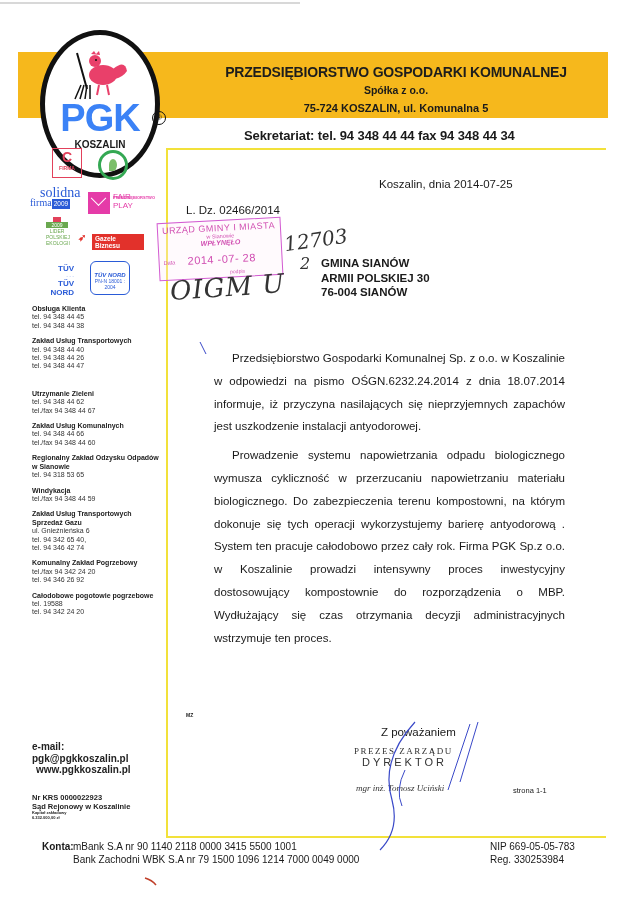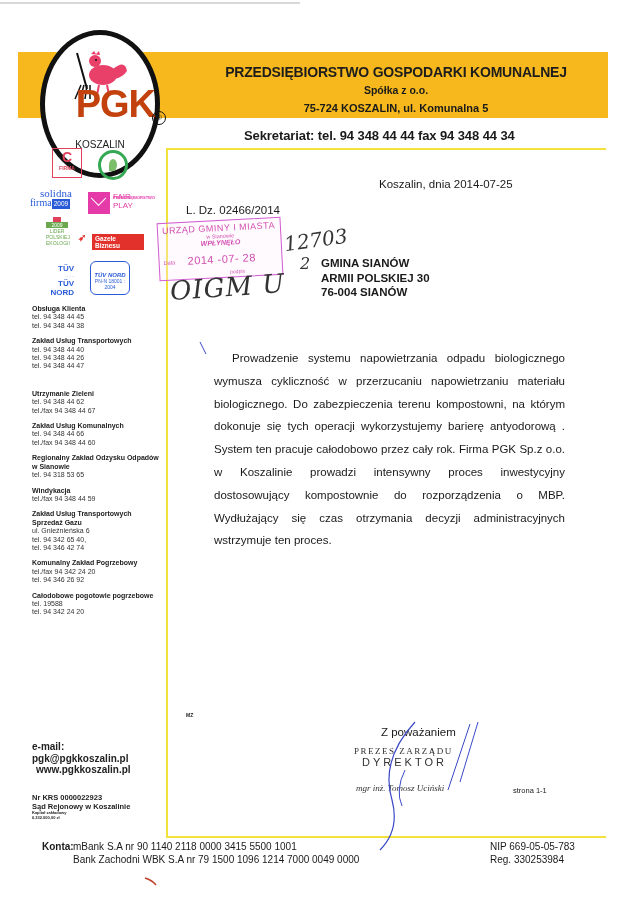--- a/index.html
+++ b/index.html
@@ -12,40 +12,40 @@
     .company { position: absolute; left: 0; top: 64px; width: 636px; text-align: center; }
     .company .name { position: absolute; left: 186px; top: 0; width: 420px; text-align: center;
                      font-weight: bold; font-size: 14px; letter-spacing: -0.2px; color: #1d1d1d; }
     .company .form { position: absolute; left: 186px; top: 20px; width: 420px; text-align: center; font-weight: bold; font-size: 10.5px; }
     .company .addr { position: absolute; left: 186px; top: 38px; width: 420px; text-align: center; font-weight: bold; font-size: 11px; }
     .secr { position: absolute; left: 244px; top: 128px; font-size: 13px; font-weight: bold; letter-spacing: -0.1px; }
 
     
     .logo { position: absolute; left: 40px; top: 30px; width: 120px; height: 148px; border-radius: 50%;
             background: #fff; border: 5px solid #111; box-sizing: border-box; }
-    .logo .pgk { position: absolute; left: 0; width: 100%; top: 48px; text-align: right; font-weight: bold;
-                 font-size: 38px; letter-spacing: -1px; color: #c2410c; }
-    .logo .city { position: absolute; left: 0; width: 100%; top: 104px; text-align: center; font-weight: normal; font-size: 10px; }
+    .logo .pgk { position: absolute; left: 0; width: 100%; top: 62px; text-align: center; font-weight: bold;
+                 font-size: 38px; letter-spacing: -1px; color: #3b82f6; }
+    .logo .city { position: absolute; left: 0; width: 100%; top: 104px; text-align: center; font-weight: bold; font-size: 10px; }
     .logo .rooster { position: absolute; left: 26px; top: 16px; width: 60px; height: 50px; }
     .reg { position: absolute; left: 152px; top: 111px; width: 12px; height: 12px; border: 1.2px solid #111; border-radius: 50%;
            font-size: 8px; font-weight: bold; text-align: center; line-height: 12px; }
 
     
     .frame { position: absolute; left: 166px; top: 148px; width: 440px; height: 690px;
              border-top: 2px solid #f2e13a; border-left: 2px solid #f2e13a; border-bottom: 2px solid #f2e13a; box-sizing: border-box; }
 
     
     .badge { position: absolute; }
     .b-firma { left: 52px; top: 148px; width: 30px; height: 30px; border: 1.5px solid #e2415b; color: #e2415b;
                font-size: 5px; font-weight: bold; text-align: center; box-sizing: border-box; }
     .b-firma .c { font-size: 14px; line-height: 16px; }
     .b-eco { left: 98px; top: 150px; width: 30px; height: 30px; border-radius: 50%; border: 3px solid #34a853; box-sizing: border-box; }
     .b-eco::after { content: ""; position: absolute; left: 8px; top: 6px; width: 8px; height: 12px; background: #7bbf6a; border-radius: 50% 50% 50% 0; }
     .b-solid { left: 30px; top: 188px; width: 52px; height: 18px; color: #2a5bd7; font-family: "Liberation Serif", serif; }
-    .b-solid .t1 { font-size: 11px; line-height: 10px; padding-left: 10px; font-family: Liberation Serif, serif; }
+    .b-solid .t1 { font-size: 14px; line-height: 10px; padding-left: 10px; font-family: Liberation Serif, serif; }
     .b-solid .t2 { font-size: 10px; line-height: 10px; }
     .b-solid .yr { display: inline-block; background: #2a5bd7; color: #fff; font-size: 6.5px; padding: 0 2px; font-family: "Liberation Sans", sans-serif; }
     .b-fair { left: 88px; top: 192px; width: 64px; height: 24px; }
     .b-fair .sq { position: absolute; left: 0; top: 0; width: 22px; height: 22px; background: #e53ba8; }
     .b-fair .sq::after { content: ""; position: absolute; left: 5px; top: 5px; width: 10px; height: 10px;
                          border-right: 1.5px solid #fff; border-bottom: 1.5px solid #fff; transform: rotate(45deg) translate(-3px,-3px); }
     .b-fair .small { position: absolute; left: 25px; top: 3px; font-size: 4px; color: #e53ba8; font-weight: bold; }
     .b-fair .big { position: absolute; left: 25px; top: 0; font-size: 8px; color: #e53ba8; }
     .b-lider { left: 46px; top: 217px; width: 22px; height: 38px; color: #6aa84f; font-size: 5px; line-height: 6px; text-align: center; }
     .b-lider .top { background: #e2415b; height: 5px; width: 8px; margin: 0 auto; }
@@ -241,20 +241,21 @@
 <div class="hand hand-2">2</div>
 <div class="hand hand-sig">OIGM  U</div>
 
 <div class="addressee">
   <div>GMINA SIANÓW</div>
   <div>ARMII POLSKIEJ 30</div>
   <div>76-004 SIANÓW</div>
 </div>
 
 <div class="body">
+  <p class="first">Przedsiębiorstwo Gospodarki Komunalnej Sp. z o.o. w Koszalinie w odpowiedzi na pismo OŚGN.6232.24.2014 z dnia 18.07.2014 informuje, iż przyczyna nasilających się nieprzyjemnych zapachów jest uszkodzenie instalacji antyodorowej.</p>
   <p>Prowadzenie systemu napowietrzania odpadu biologicznego wymusza cykliczność w przerzucaniu napowietrzaniu materiału biologicznego. Do zabezpieczenia terenu kompostowni, na którym dokonuje się tych operacji wykorzystujemy barierę antyodorową . System ten pracuje całodobowo przez cały rok. Firma PGK Sp.z o.o. w Koszalinie prowadzi intensywny proces inwestycyjny dostosowujący kompostownie do rozporządzenia o MBP. Wydłużający się czas otrzymania decyzji administracyjnych wstrzymuje ten proces.</p>
 </div>
 
 <div class="mz">MZ</div>
 <div class="closing">Z poważaniem</div>
 <div class="title1">PREZES ZARZĄDU</div>
 <div class="title2">DYREKTOR</div>
 <div class="signer">mgr inż. Tomosz Uciński</div>
 <div class="page">strona 1-1</div>
 

